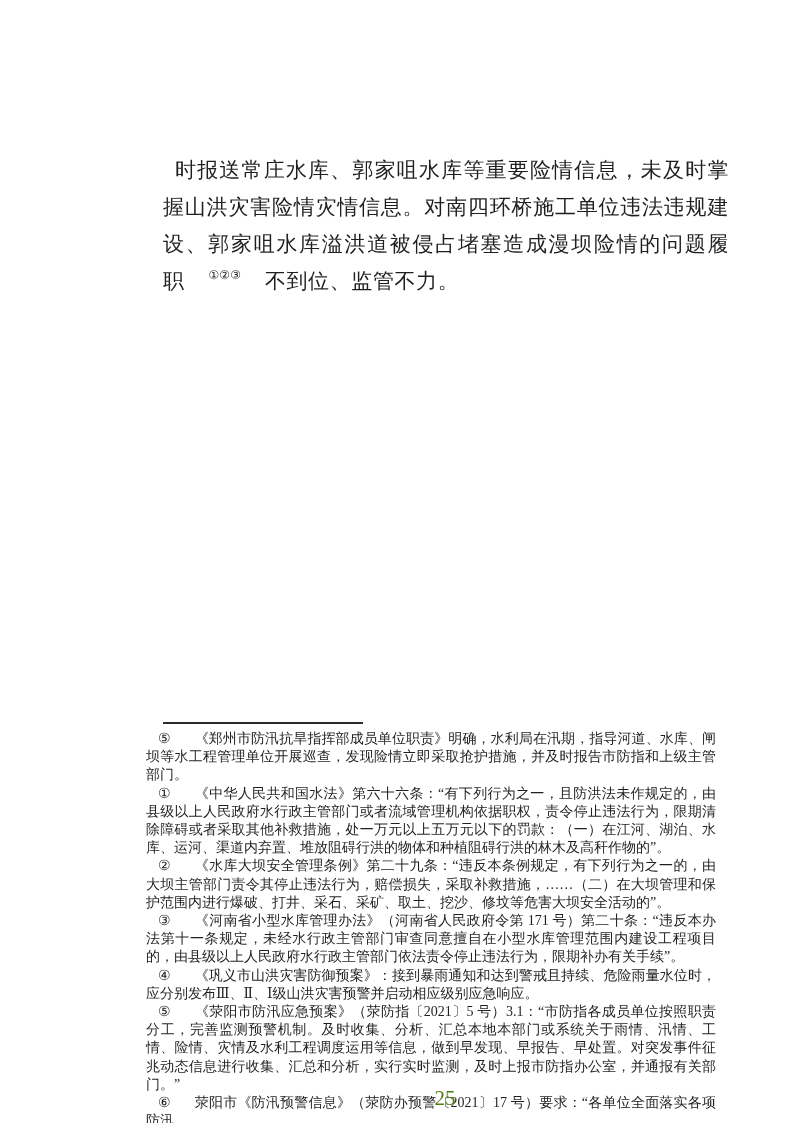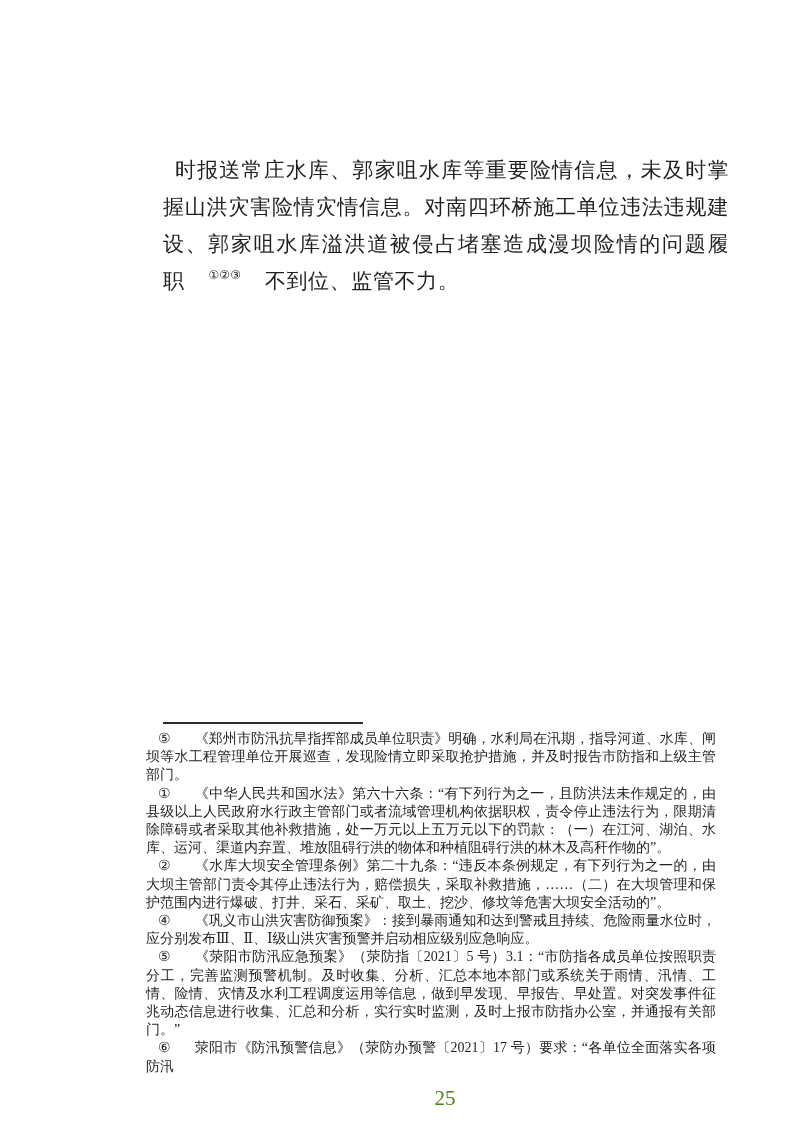--- a/index.html
+++ b/index.html
@@ -106,20 +106,21 @@
   <div class="body-text">
     <p><span>时报送常庄水库、郭家咀水库等重要险情信息，未及时掌握山洪灾害险情灾情信息。对南四环桥施工单位违法违规建设、郭家咀水库溢洪道被侵占堵塞造成漫坝险情的问题履职</span><span class="note-ref">①②③</span><span>不到位、监管不力。</span></p>
   </div>
 
   <div class="footnote-sep"></div>
 
   <div class="footnotes">
     <p><span>⑤</span><span>《郑州市防汛抗旱指挥部成员单位职责》明确，水利局在汛期，指导河道、水库、闸坝等水工程管理单位开展巡查，发现险情立即采取抢护措施，并及时报告市防指和上级主管部门。</span></p>
     <p><span>①</span><span>《中华人民共和国水法》第六十六条：“有下列行为之一，且防洪法未作规定的，由县级以上人民政府水行政主管部门或者流域管理机构依据职权，责令停止违法行为，限期清除障碍或者采取其他补救措施，处一万元以上五万元以下的罚款：（一）在江河、湖泊、水库、运河、渠道内弃置、堆放阻碍行洪的物体和种植阻碍行洪的林木及高秆作物的”。</span></p>
     <p><span>②</span><span>《水库大坝安全管理条例》第二十九条：“违反本条例规定，有下列行为之一的，由大坝主管部门责令其停止违法行为，赔偿损失，采取补救措施，……（二）在大坝管理和保护范围内进行爆破、打井、采石、采矿、取土、挖沙、修坟等危害大坝安全活动的”。</span></p>
+    <p><span>③</span><span>《河南省小型水库管理办法》（河南省人民政府令第 171 号）第二十条：“违反本办法第十一条规定，未经水行政主管部门审查同意擅自在小型水库管理范围内建设工程项目的，由县级以上人民政府水行政主管部门依法责令停止违法行为，限期补办有关手续”。</span></p>
     <p><span>④</span><span>《巩义市山洪灾害防御预案》：接到暴雨通知和达到警戒且持续、危险雨量水位时，应分别发布Ⅲ、Ⅱ、Ⅰ级山洪灾害预警并启动相应级别应急响应。</span></p>
     <p><span>⑤</span><span>《荥阳市防汛应急预案》（荥防指〔2021〕5 号）3.1：“市防指各成员单位按照职责分工，完善监测预警机制。及时收集、分析、汇总本地本部门或系统关于雨情、汛情、工情、险情、灾情及水利工程调度运用等信息，做到早发现、早报告、早处置。对突发事件征兆动态信息进行收集、汇总和分析，实行实时监测，及时上报市防指办公室，并通报有关部门。”</span></p>
     <p><span>⑥</span><span>荥阳市《防汛预警信息》（荥防办预警〔2021〕17 号）要求：“各单位全面落实各项防汛</span></p>
   </div>
 
   <div class="page-number">25</div>
 
   <div class="site-logo">
     <div class="logo-row1">
       <span class="logo-word" style="color: rgb(30, 99, 197);">W</span>

